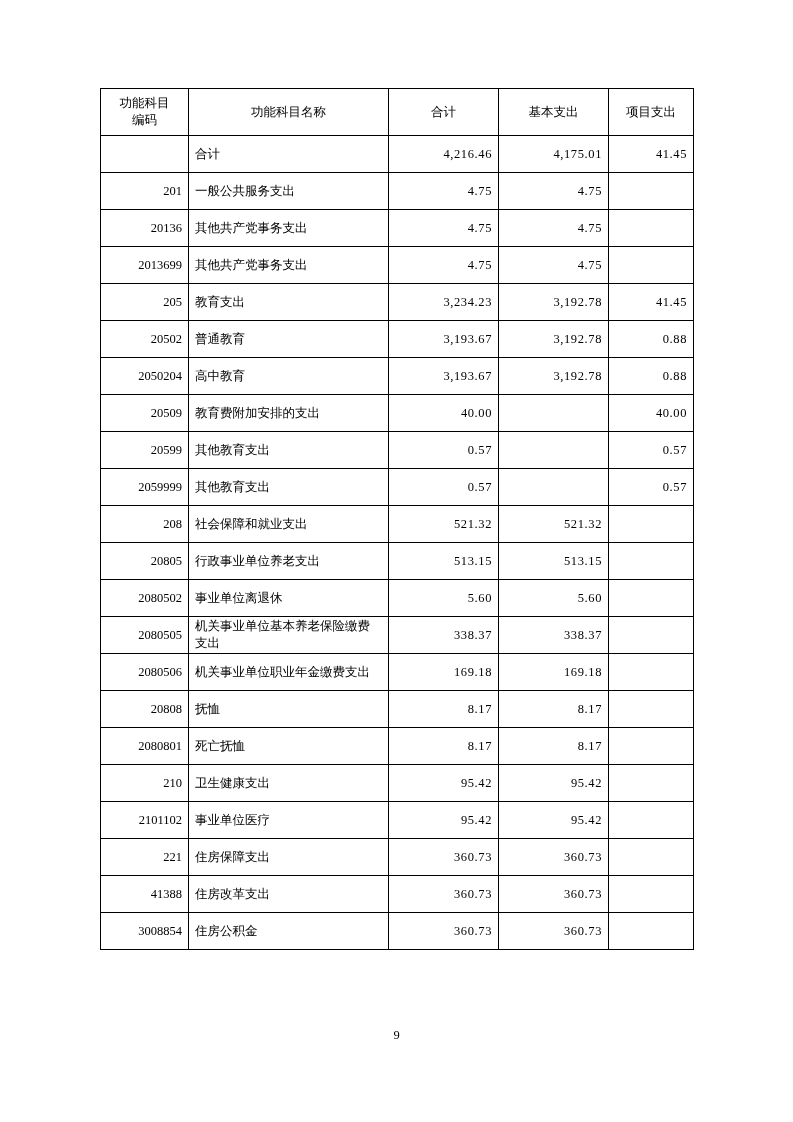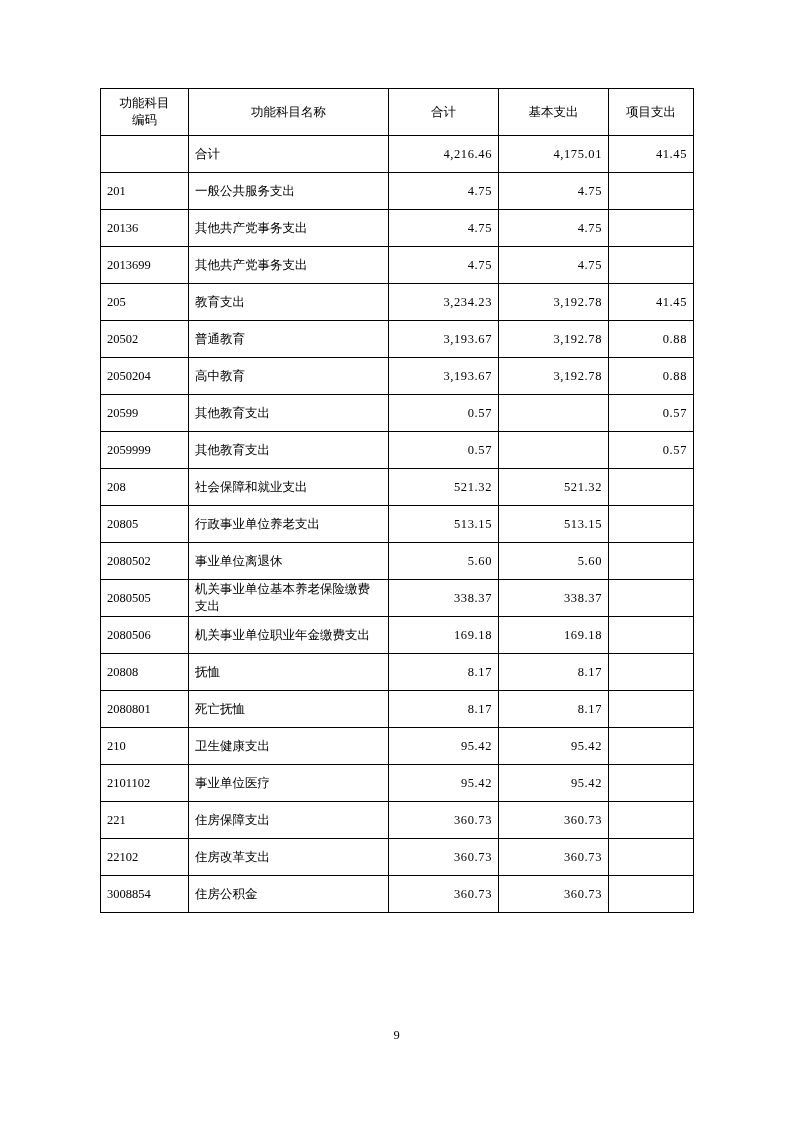--- a/index.html
+++ b/index.html
@@ -42,21 +42,21 @@
   }
   table.budget tbody td {
     height: 36px;
   }
   .col-code   { width: 88px; }
   .col-name   { width: 200px; }
   .col-total  { width: 110px; }
   .col-basic  { width: 110px; }
   .col-proj   { width: 85px; }
 
-  td.code { text-align: left; padding-left: 8px; }
+  td.code { text-align: right; padding-left: 8px; }
   td.name { text-align: left; padding-left: 8px; }
   td.num  { text-align: right; padding-right: 10px; font-family: "Liberation Serif", "DejaVu Serif", serif; letter-spacing: 0.6px; }
 
   .page-number {
     position: absolute;
     left: 0;
     right: 0;
     top: 1028px;
     text-align: center;
     font-size: 12.5px;
@@ -133,20 +133,27 @@
           <td class="num">0.88</td>
         </tr>
         <tr>
           <td class="code">2050204</td>
           <td class="name">高中教育</td>
           <td class="num">3,193.67</td>
           <td class="num">3,192.78</td>
           <td class="num">0.88</td>
         </tr>
         <tr>
+          <td class="code">20509</td>
+          <td class="name">教育费附加安排的支出</td>
+          <td class="num">40.00</td>
+          <td class="num"></td>
+          <td class="num">40.00</td>
+        </tr>
+        <tr>
           <td class="code">20599</td>
           <td class="name">其他教育支出</td>
           <td class="num">0.57</td>
           <td class="num"></td>
           <td class="num">0.57</td>
         </tr>
         <tr>
           <td class="code">2059999</td>
           <td class="name">其他教育支出</td>
           <td class="num">0.57</td>
@@ -217,21 +224,21 @@
           <td class="num"></td>
         </tr>
         <tr>
           <td class="code">221</td>
           <td class="name">住房保障支出</td>
           <td class="num">360.73</td>
           <td class="num">360.73</td>
           <td class="num"></td>
         </tr>
         <tr>
-          <td class="code">22102</td>
+          <td class="code">41388</td>
           <td class="name">住房改革支出</td>
           <td class="num">360.73</td>
           <td class="num">360.73</td>
           <td class="num"></td>
         </tr>
         <tr>
           <td class="code">3008854</td>
           <td class="name">住房公积金</td>
           <td class="num">360.73</td>
           <td class="num">360.73</td>

